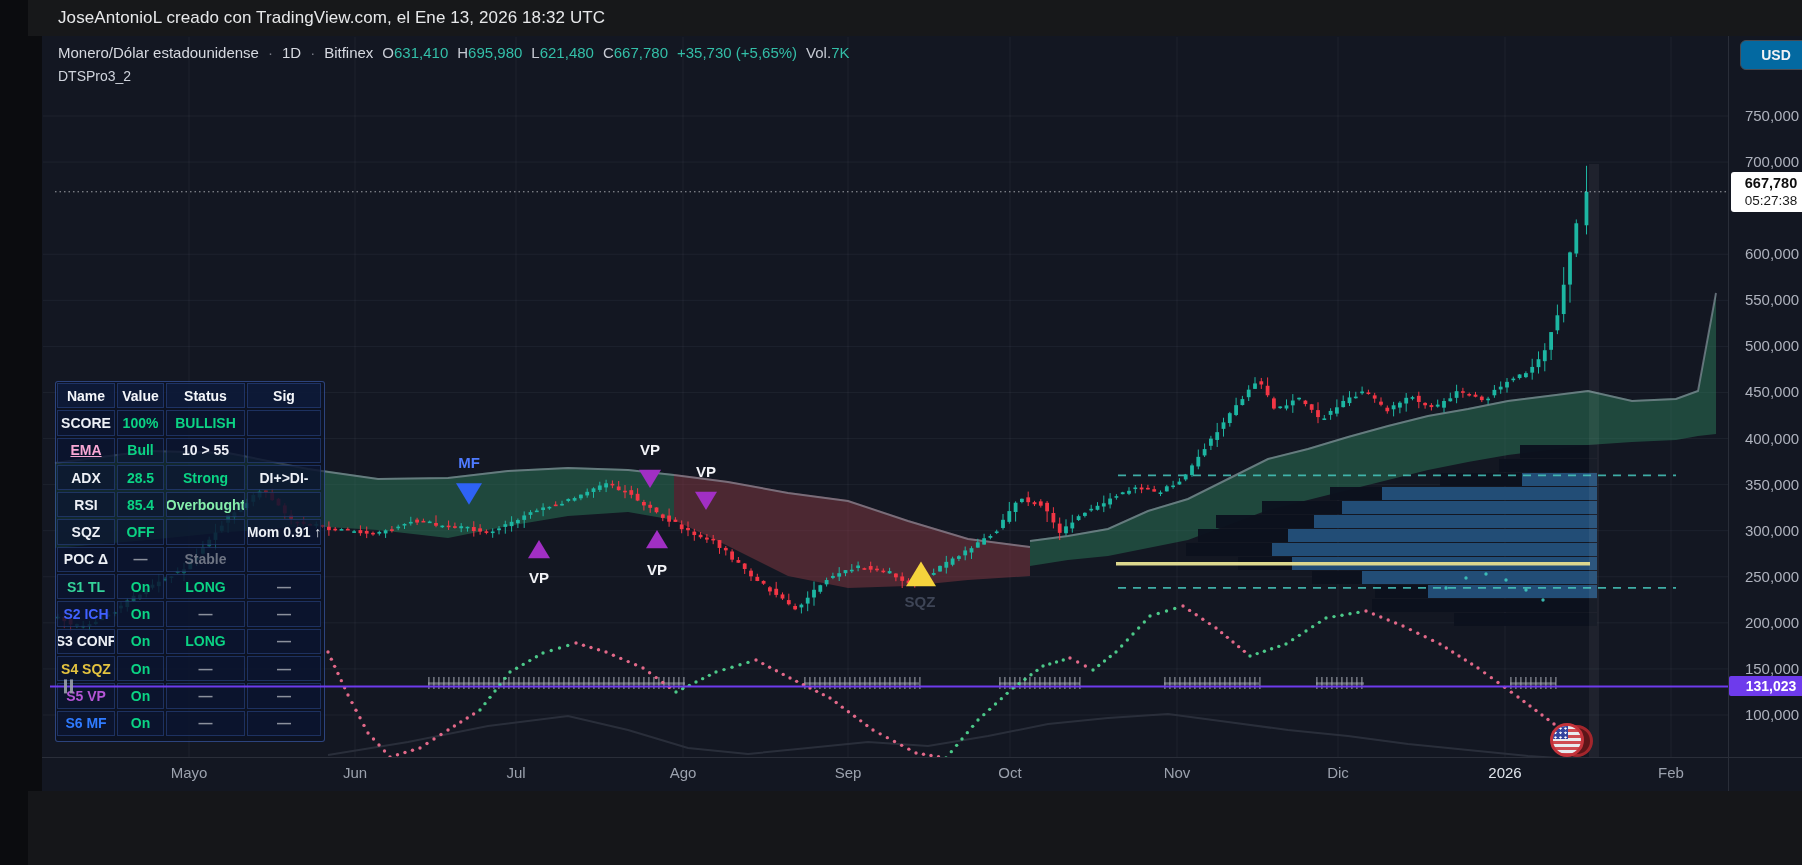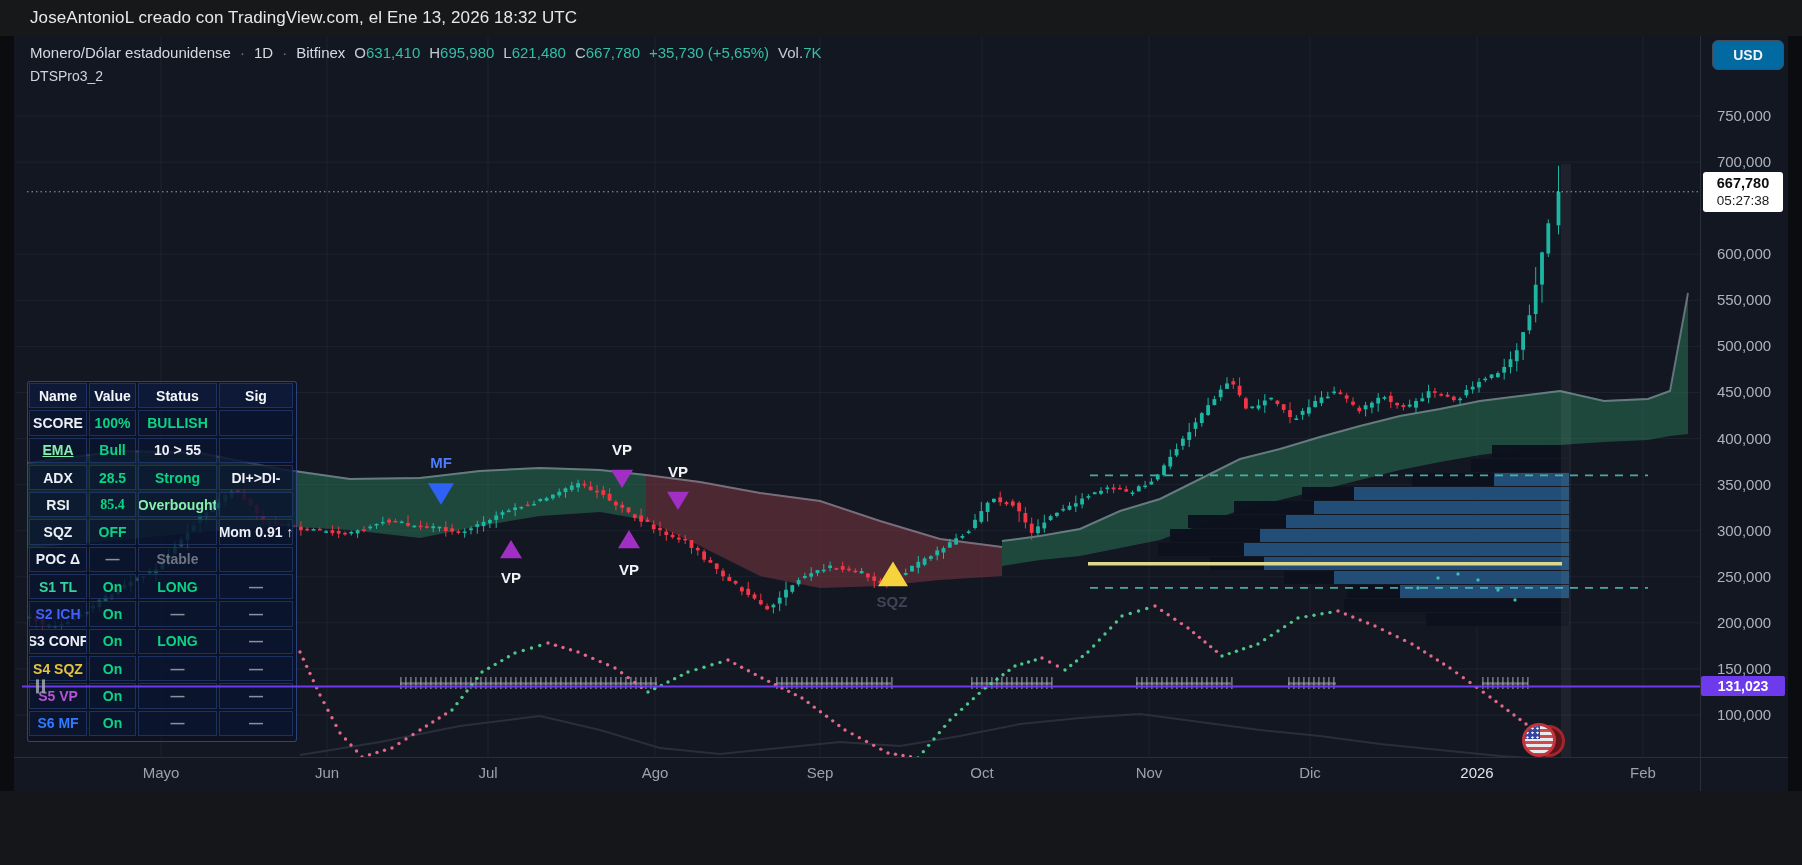--- a/index.html
+++ b/index.html
@@ -1,17 +1,17 @@
 <!DOCTYPE html>
 <html><head>
 <meta charset="utf-8">
 <style>
   html,body{margin:0;padding:0;background:#0b0c0f;width:1802px;height:865px;overflow:hidden;
     font-family:"Liberation Sans",sans-serif;}
-  .stage{position:relative;width:1480px;height:865px;background:#0b0c0f;}
+  .stage{position:relative;width:1480px;height:865px;background:#0b0c0f;margin-left:28px;}
   
   .attr-bar{position:absolute;left:0;top:0;width:1802px;height:36px;background:#17181a;z-index:2;}
   .attr-text{position:absolute;left:30px;top:0;line-height:36px;font-size:17px;color:#e7e8ea;letter-spacing:.1px;}
   
   .widget{position:absolute;left:14px;top:36px;width:1774px;height:755px;background:#131722;z-index:1;}
   .footer{position:absolute;left:0;top:791px;width:1802px;height:74px;background:#151619;z-index:2;}
   svg.layer{position:absolute;left:0;top:0;z-index:3;}
   svg#overlay-svg{z-index:5;}
   
   .symbol-bar{position:absolute;left:30px;top:44px;z-index:6;display:flex;align-items:center;gap:9px;
@@ -1018,30 +1018,30 @@
 
   <div class="ind-table" id="ind-table">
       <div class="tcell head">Name</div>
       <div class="tcell head">Value</div>
       <div class="tcell head">Status</div>
       <div class="tcell head">Sig</div>
       <div class="tcell" style="color: rgb(237, 240, 246);">SCORE</div>
       <div class="tcell" style="color: rgb(11, 211, 132);">100%</div>
       <div class="tcell" style="color: rgb(11, 211, 132);">BULLISH</div>
       <div class="tcell" style="color: rgb(139, 144, 156);"></div>
-      <div class="tcell" style="color: #86efac; text-decoration: underline;">EMA</div>
+      <div class="tcell" style="color: #f9a8d4; text-decoration: underline;">EMA</div>
       <div class="tcell" style="color: rgb(11, 211, 132);">Bull</div>
       <div class="tcell" style="color: rgb(237, 240, 246);">10 &gt; 55</div>
       <div class="tcell" style="color: rgb(139, 144, 156);"></div>
       <div class="tcell" style="color: rgb(237, 240, 246);">ADX</div>
       <div class="tcell" style="color: rgb(11, 211, 132);">28.5</div>
       <div class="tcell" style="color: rgb(11, 211, 132);">Strong</div>
       <div class="tcell" style="color: rgb(237, 240, 246);">DI+&gt;DI-</div>
       <div class="tcell" style="color: rgb(237, 240, 246);">RSI</div>
-      <div class="tcell" style="color: rgb(11, 211, 132); font-family: Liberation Serif, serif;">85.4</div>
+      <div class="tcell" style="color: rgb(11, 211, 132);">85.4</div>
       <div class="tcell" style="color: #86efac;">Overbought</div>
       <div class="tcell" style="color: rgb(139, 144, 156);"></div>
       <div class="tcell" style="color: rgb(237, 240, 246);">SQZ</div>
       <div class="tcell" style="color: rgb(11, 211, 132);">OFF</div>
       <div class="tcell" style="color: rgb(139, 144, 156);"></div>
       <div class="tcell" style="color: rgb(237, 240, 246);">Mom 0.91 ↑</div>
       <div class="tcell" style="color: rgb(237, 240, 246);">POC Δ</div>
       <div class="tcell" style="color: rgb(139, 144, 156);">—</div>
       <div class="tcell" style="color: rgb(110, 116, 130);">Stable</div>
       <div class="tcell" style="color: rgb(139, 144, 156);"></div>

